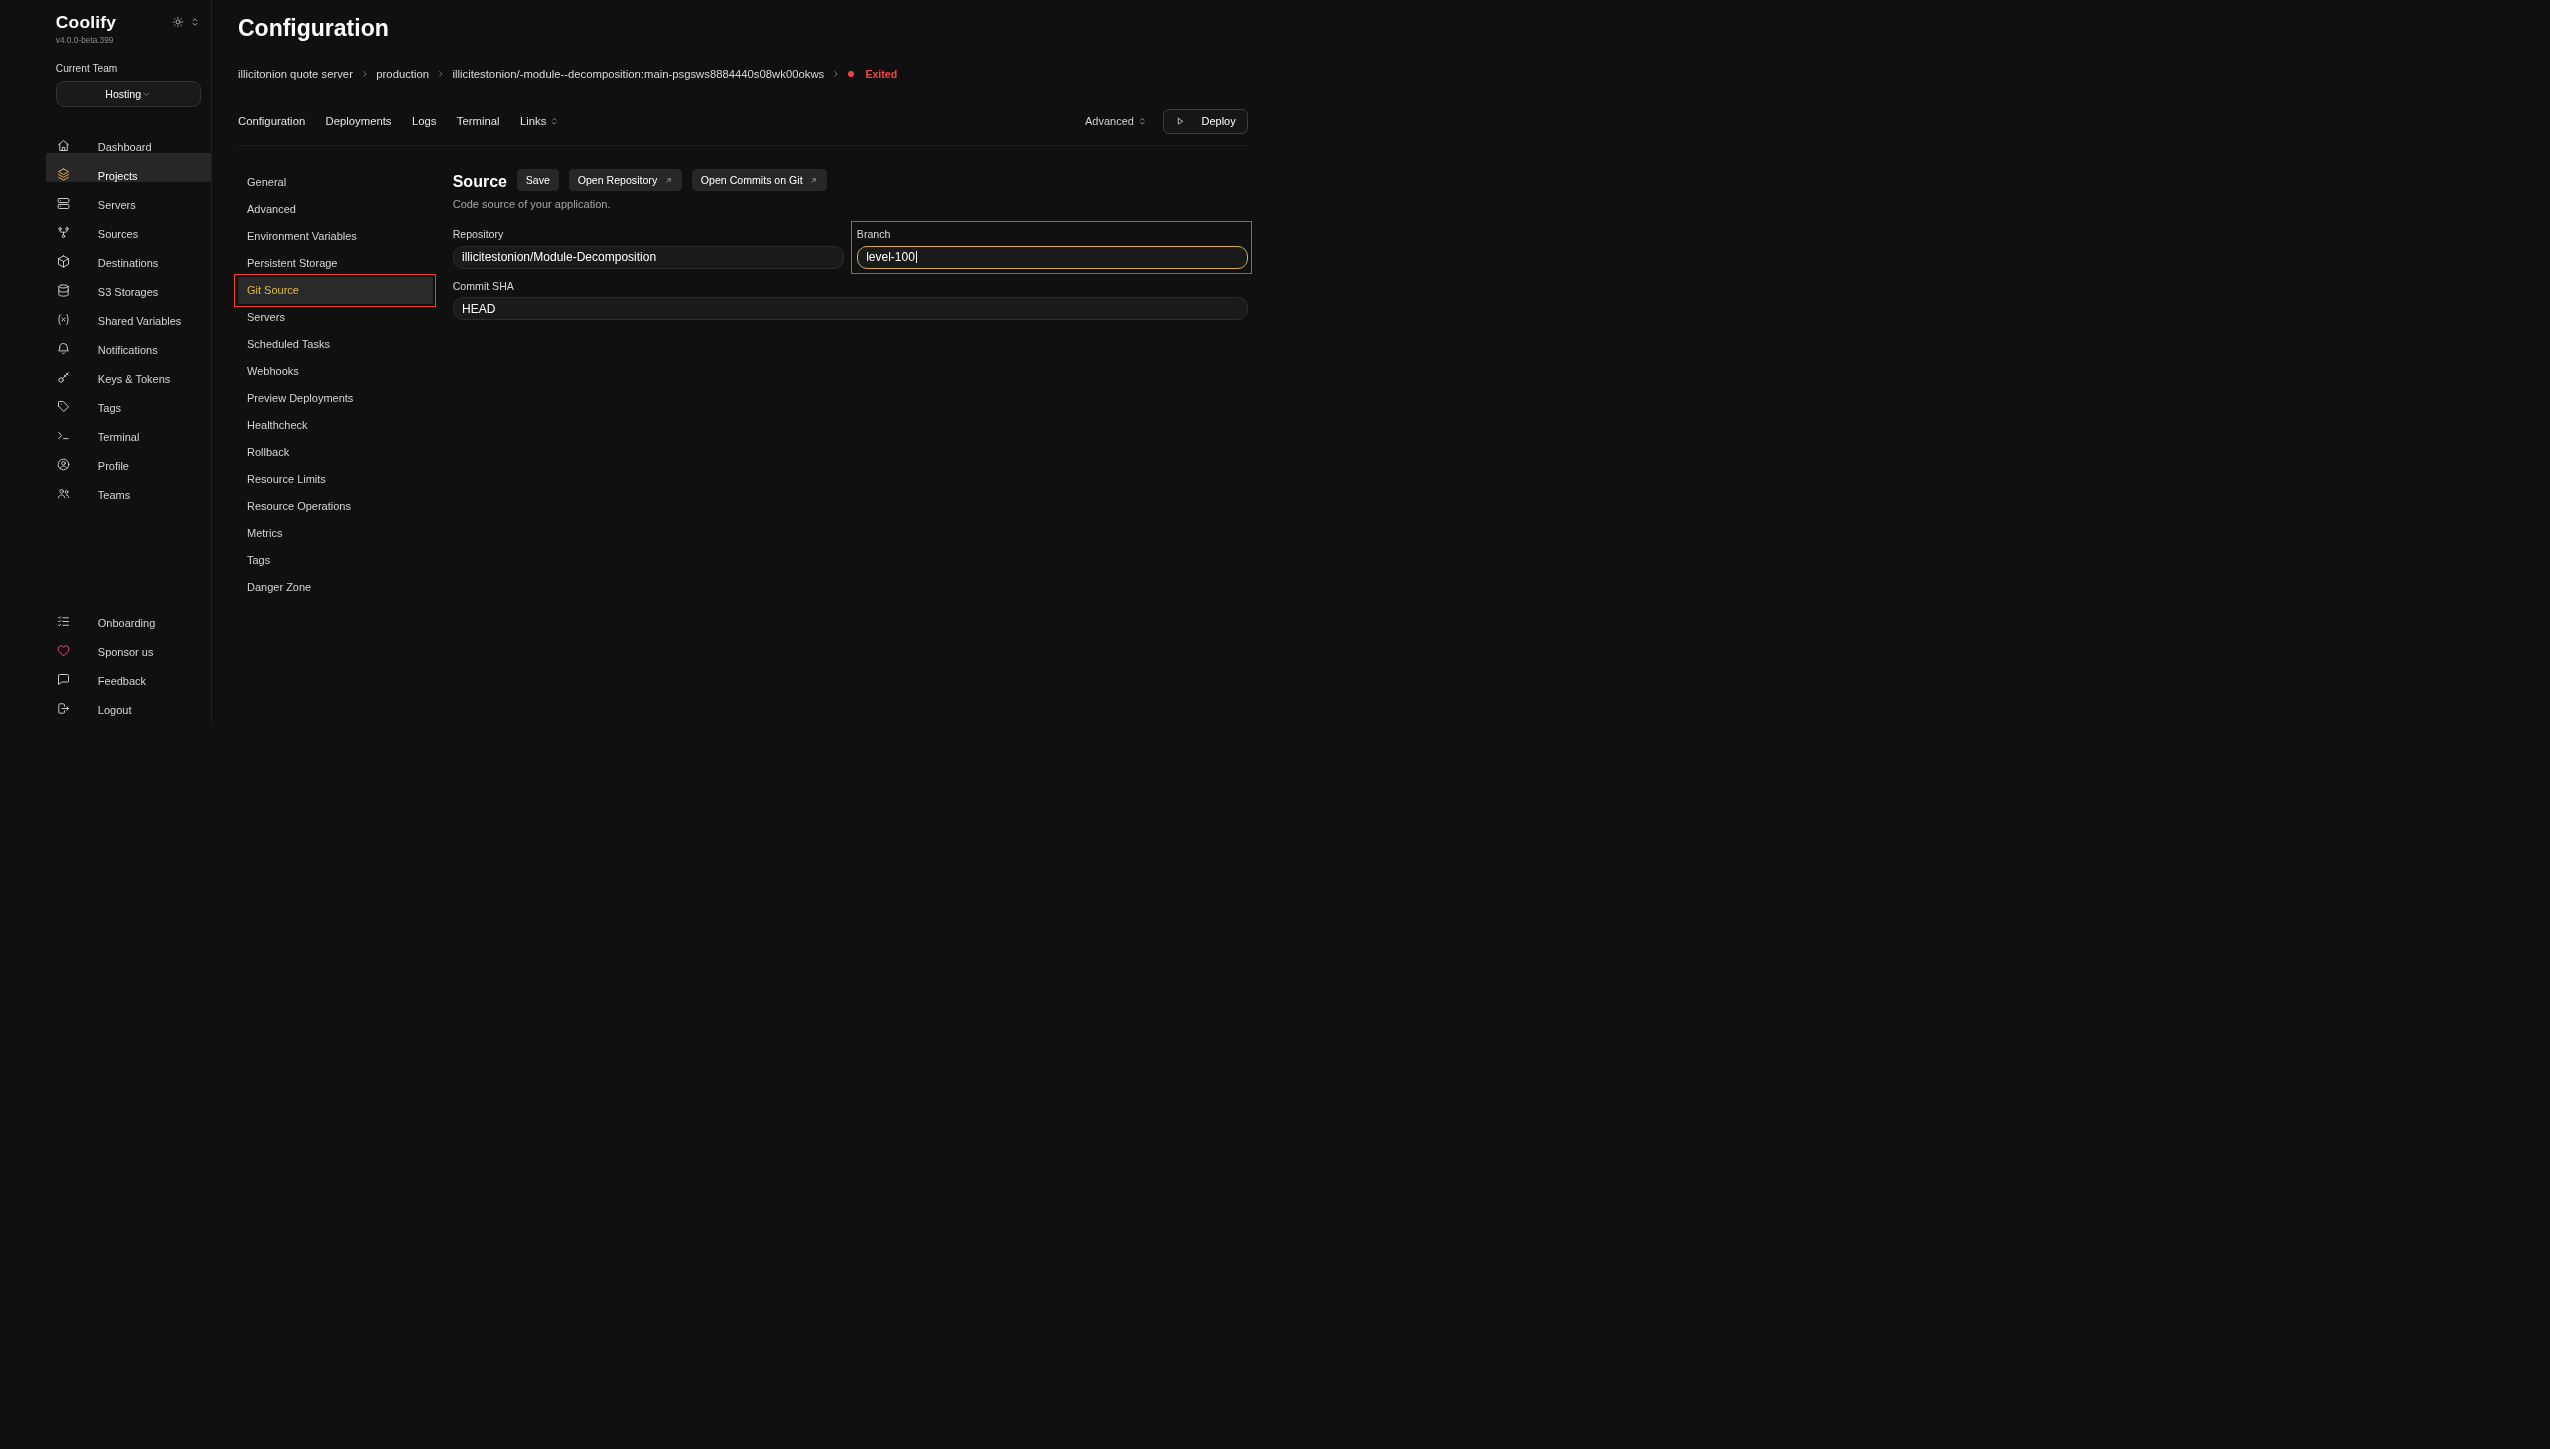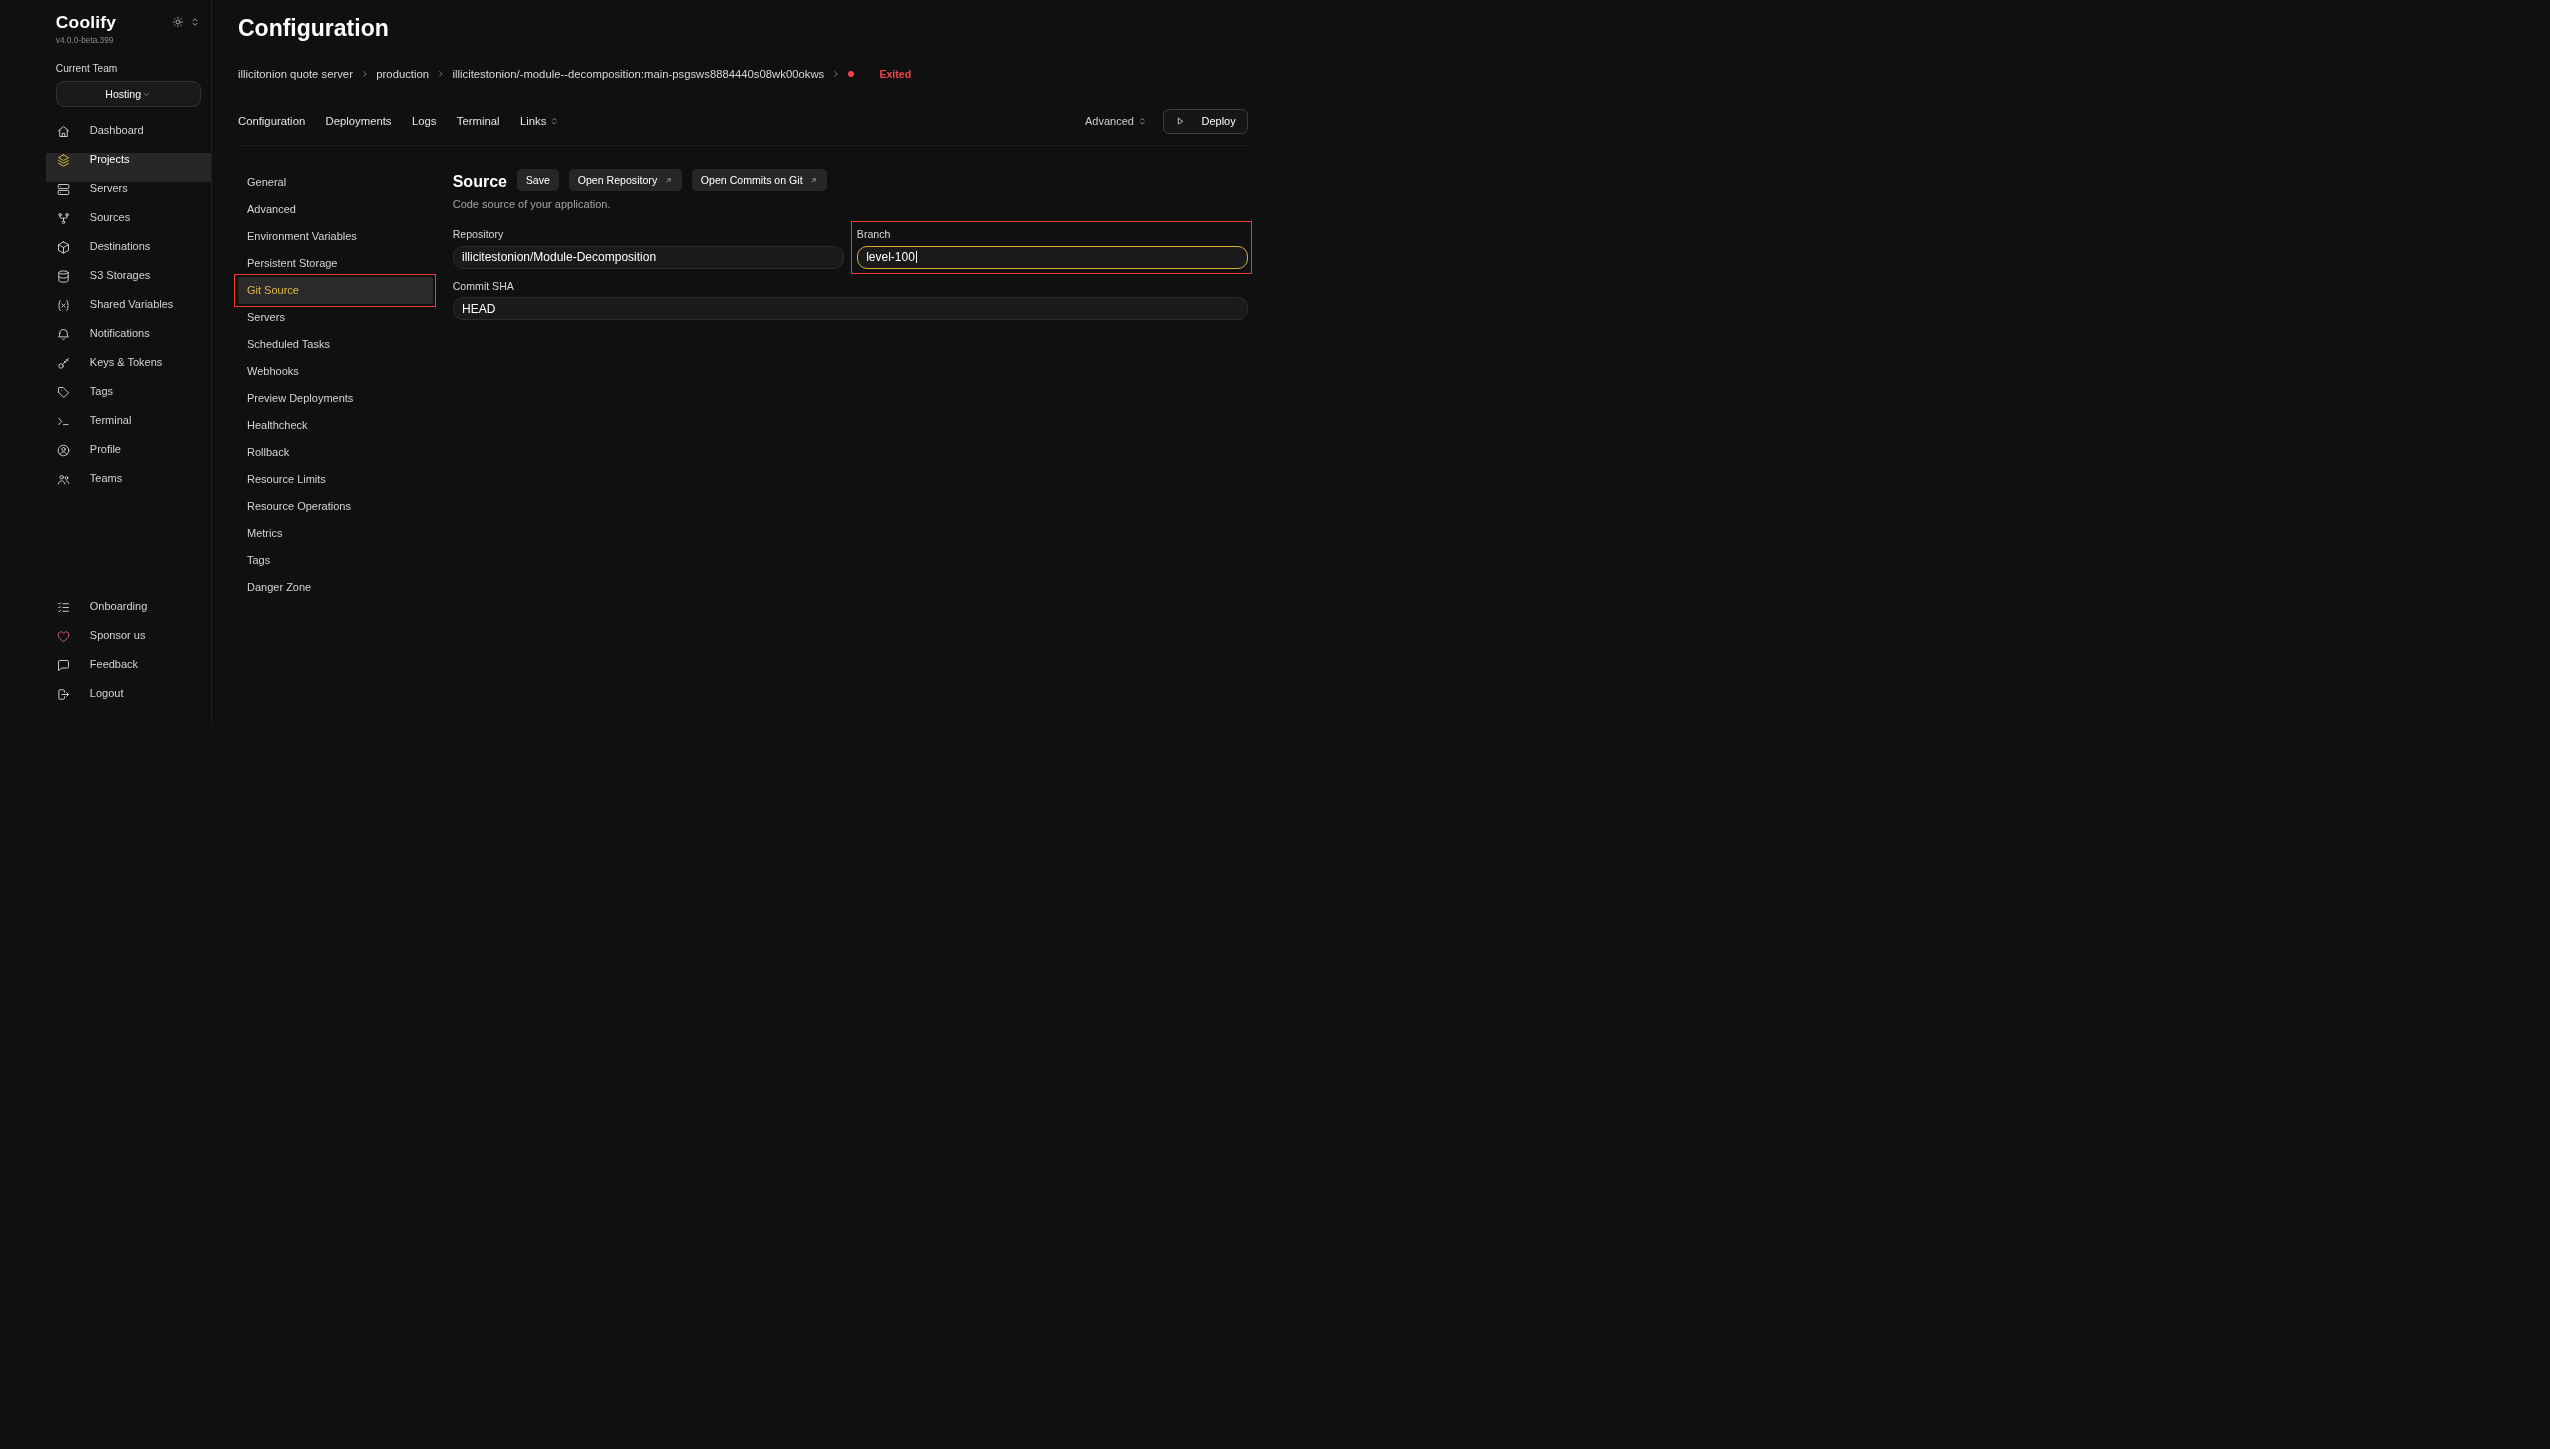--- a/index.html
+++ b/index.html
@@ -11,34 +11,34 @@
   .sidebar { width:166px; min-width:166px; height:100%; border-right:0.8px solid #1f1f1f; display:flex; flex-direction:column; padding:12px 0 9px; background:#101010; }
   .logo-row { display:flex; align-items:flex-start; justify-content:space-between; padding:0 9.8px; }
   .logo { font-size:17.4px; font-weight:bold; color:#ffffff; letter-spacing:0.2px; }
   .logo-icons { display:flex; align-items:center; gap:5.3px; margin-top:3.8px; color:#cfcfcf; }
   .logo-icons svg { width:12px; height:12px; cursor:pointer; }
   .version { font-size:8.3px; color:#8a8a8a; padding:2.3px 9.8px 0; }
   .team-label { font-size:10.2px; color:#d8d8d8; padding:18px 9.8px 0; }
   .team-select { margin:6.8px 9.8px 0; height:26px; background:#1a1a1a; border:0.8px solid #303030; border-radius:8px; display:flex; align-items:center; justify-content:center; padding:0 8.3px; font-size:10.6px; color:#fff; cursor:pointer; }
   .team-select svg { width:10.6px; height:10.6px; color:#9a9a9a; }
   .nav { margin-top:16.6px; display:flex; flex-direction:column; }
-  .nav-item { height:29px; display:flex; align-items:flex-start; gap:19px; padding:0 9.8px; font-size:11px; color:#d4d4d4; cursor:pointer; }
+  .nav-item { height:29px; display:flex; align-items:flex-end; gap:27px; padding:0 9.8px; font-size:11px; color:#d4d4d4; cursor:pointer; }
   .nav-item .icon svg { width:15px; height:15px; }
   .nav-item.active { background:#272727; color:#ffffff; }
   .nav-item.active .icon { color:#e2b946; }
   .nav-bottom { margin-top:auto; }
   .heart-ic { color:#e1547a; }
 
   
   .main { flex:1; display:flex; flex-direction:column; padding:15px 27px 0 26px; overflow:hidden; }
   .page-title { font-size:23px; font-weight:bold; color:#ffffff; }
   .breadcrumb { margin-top:26px; display:flex; align-items:center; gap:6.8px; font-size:11.3px; color:#d8d8d8; }
   .crumb { cursor:pointer; white-space:nowrap; }
   .crumb-sep svg { width:9.8px; height:9.8px; color:#8a8a8a; stroke-width:2; }
-  .status { color:#ef4444; display:flex; gap:25px; align-items:center; font-size:10.6px; font-weight:bold; }
+  .status { color:#ef4444; display:flex; gap:11px; align-items:center; font-size:10.6px; font-weight:bold; }
   .status-dot { width:6.8px; height:6.8px; border-radius:50%; background:#ef4444; }
 
   .tabbar { margin-top:29px; display:flex; align-items:center; gap:20.4px; padding-bottom:11.3px; border-bottom:0.8px solid #1e1e1e; font-size:11.3px; color:#e5e5e5; }
   .tab { cursor:pointer; display:flex; align-items:center; gap:3px; }
   .tab svg { width:10.6px; height:10.6px; color:#bdbdbd; }
   .tab-right { margin-left:auto; display:flex; align-items:center; gap:15px; }
   .advanced { color:#cfcfcf; display:flex; align-items:center; gap:3px; cursor:pointer; font-size:11px; }
   .advanced svg { width:10.6px; height:10.6px; }
   .deploy-btn { display:flex; align-items:center; gap:16px; border:0.8px solid #3d3d3d; background:#161616; color:#fff; border-radius:6px; padding:5.3px 11.3px; font-size:11px; cursor:pointer; }
   .deploy-btn svg { width:10.6px; height:10.6px; }

